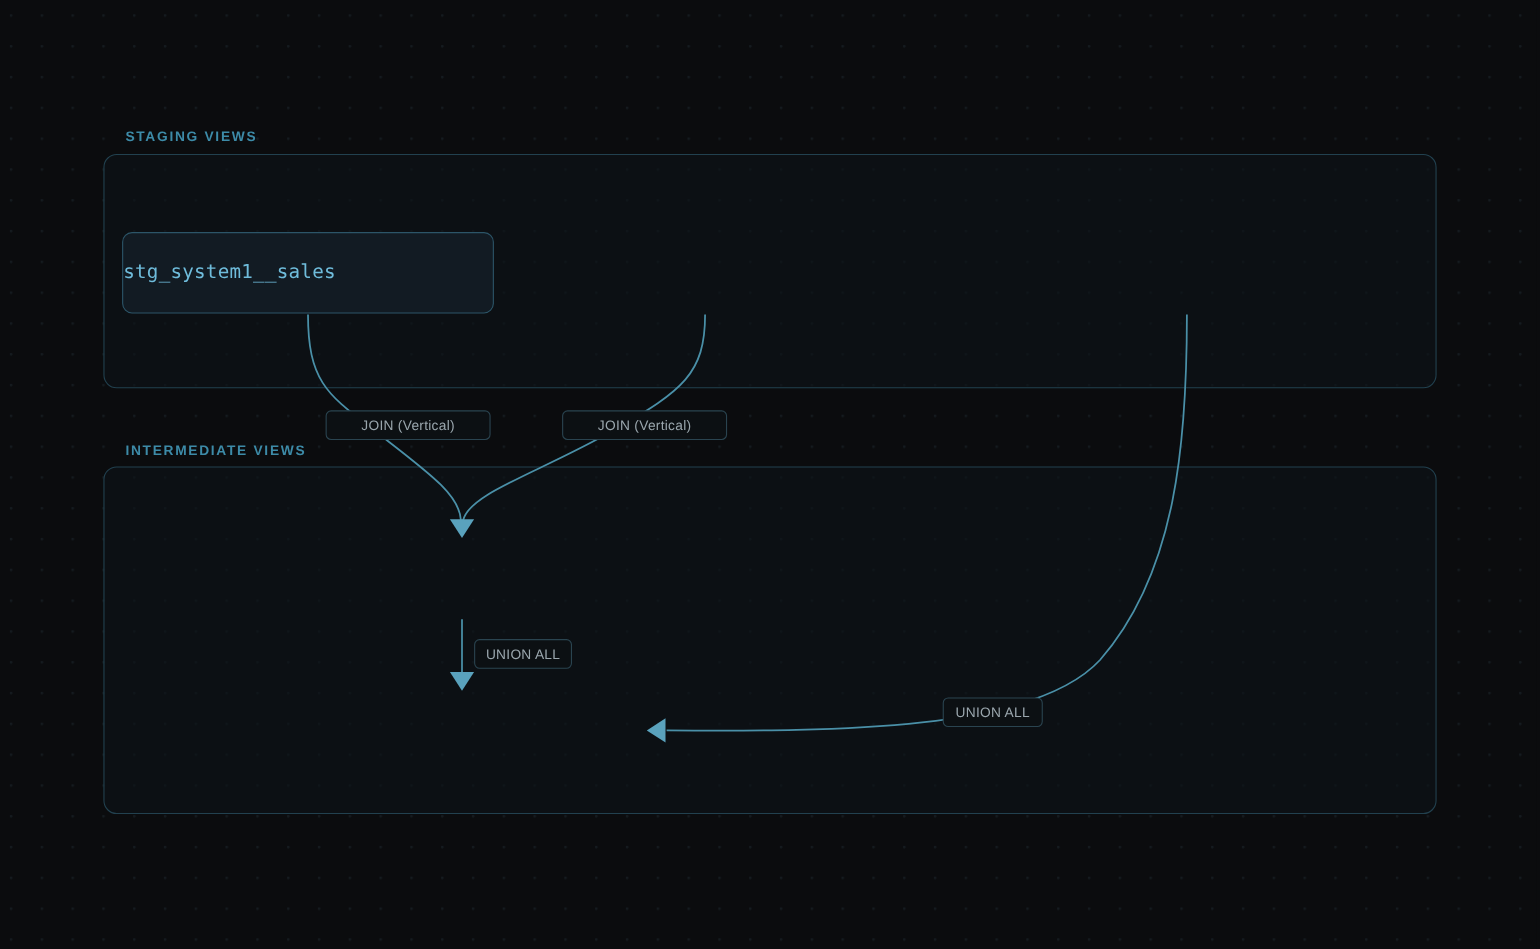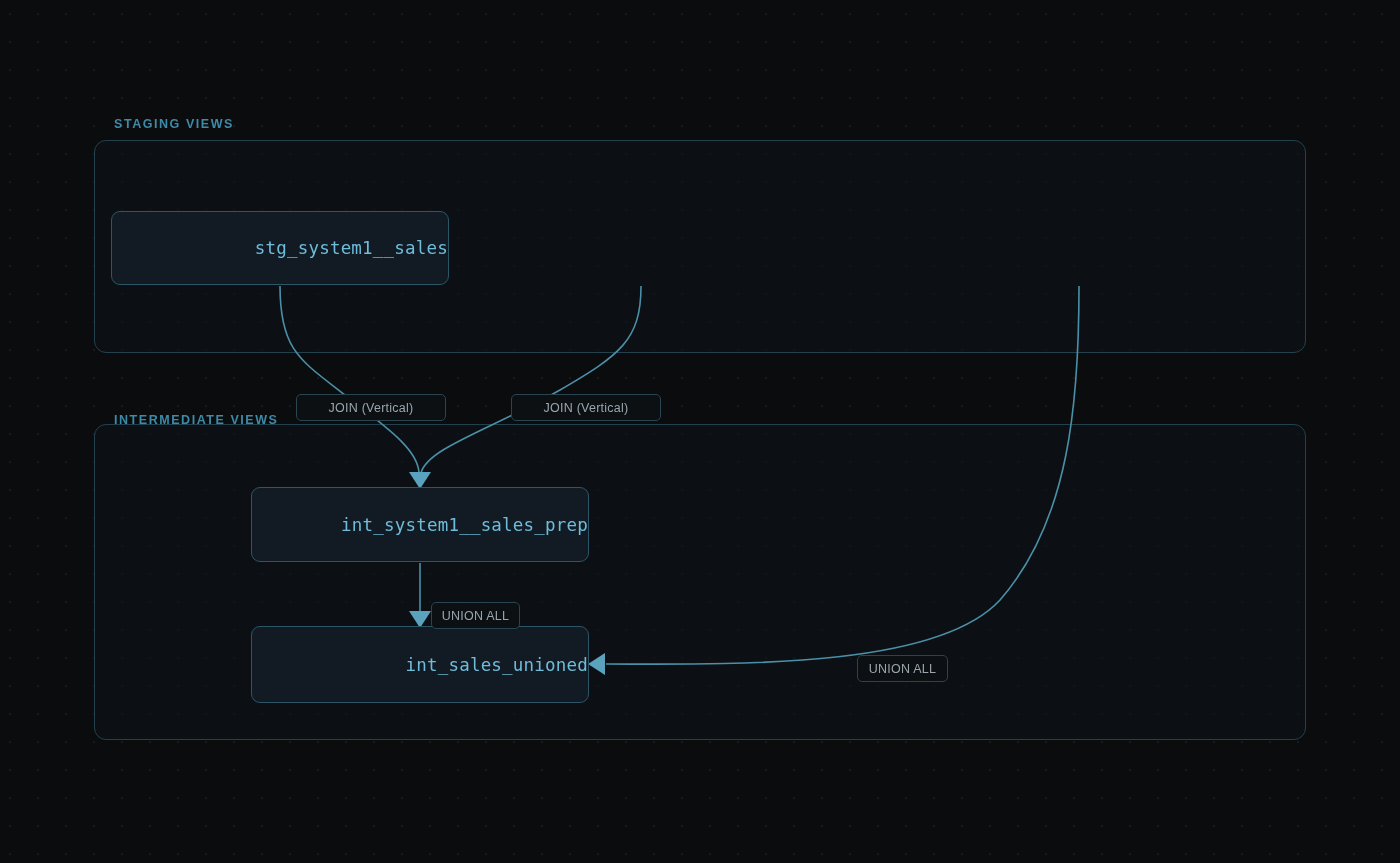--- a/index.html
+++ b/index.html
@@ -36,29 +36,29 @@
     position: absolute;
     color: #3d8ba8;
     font-size: 12.5px;
     font-weight: 700;
     letter-spacing: 1.55px;
     text-transform: uppercase;
     white-space: nowrap;
     font-family: "Liberation Sans", sans-serif;
   }
   #label-staging      { left: 114px; top: 117px; }
-  #label-intermediate { left: 114px; top: 413px; }
+  #label-intermediate { left: 114px; top: 403px; }
 
   
   .node {
     position: absolute;
     box-sizing: border-box;
     display: flex;
     align-items: center;
-    justify-content: flex-end;
+    justify-content: flex-start;
     border: 1px solid #2c5568;
     border-radius: 9px;
     background: #121b23;
     z-index: 5;
   }
   .node-label {
     color: #6fbcdb;
     font-family: "DejaVu Sans Mono", monospace;
     font-size: 17.5px;
     letter-spacing: 0.2px;
@@ -98,21 +98,20 @@
     border: 1px solid #2a4450;
     border-radius: 5px;
     color: #9aa6ad;
     font-family: "Liberation Sans", sans-serif;
     font-size: 12.5px;
     letter-spacing: 0.25px;
     white-space: nowrap;
     z-index: 8;
     padding: 0 11px;
     height: 27px;
-    margin-top: 21px;
   }
   #edgelabel-join-left   { left: 296px; top: 373px; width: 150px; }
   #edgelabel-join-right  { left: 511px; top: 373px; width: 150px; }
   #edgelabel-union-prep  { left: 431px; top: 581px; width: 89px; }
   #edgelabel-union-sys2  { left: 857px; top: 634px; width: 91px; }
 </style>
 </head>
 <body>
 
 <div id="canvas">
@@ -137,27 +136,21 @@
     <path class="edge-path" d="M 1079 286 C 1079 400, 1070 520, 1000 600 C 940 665, 760 665, 606 664"></path>
     <polygon class="edge-arrow" points="605,653 605,675 588,664"></polygon>
   </svg>
 
   <div class="node" id="node-stg-system1-sales">
     <span class="node-label">stg_system1__sales</span>
   </div>
 
 
 
-  <div class="node" id="node-int-system1-sales-prep">
-    <span class="node-label">int_system1__sales_prep</span>
-  </div>
 
-  <div class="node" id="node-int-sales-unioned">
-    <span class="node-label">int_sales_unioned</span>
-  </div>
 
   <div class="edge-label" id="edgelabel-join-left">JOIN (Vertical)</div>
 
   <div class="edge-label" id="edgelabel-join-right">JOIN (Vertical)</div>
 
   <div class="edge-label" id="edgelabel-union-prep">UNION ALL</div>
 
   <div class="edge-label" id="edgelabel-union-sys2">UNION ALL</div>
 
 </div>

